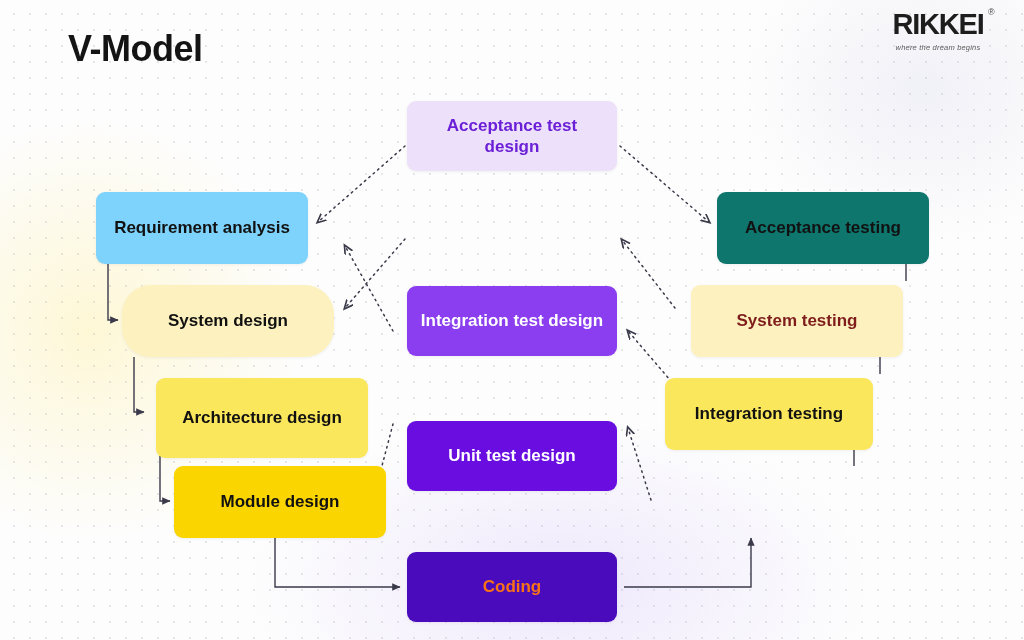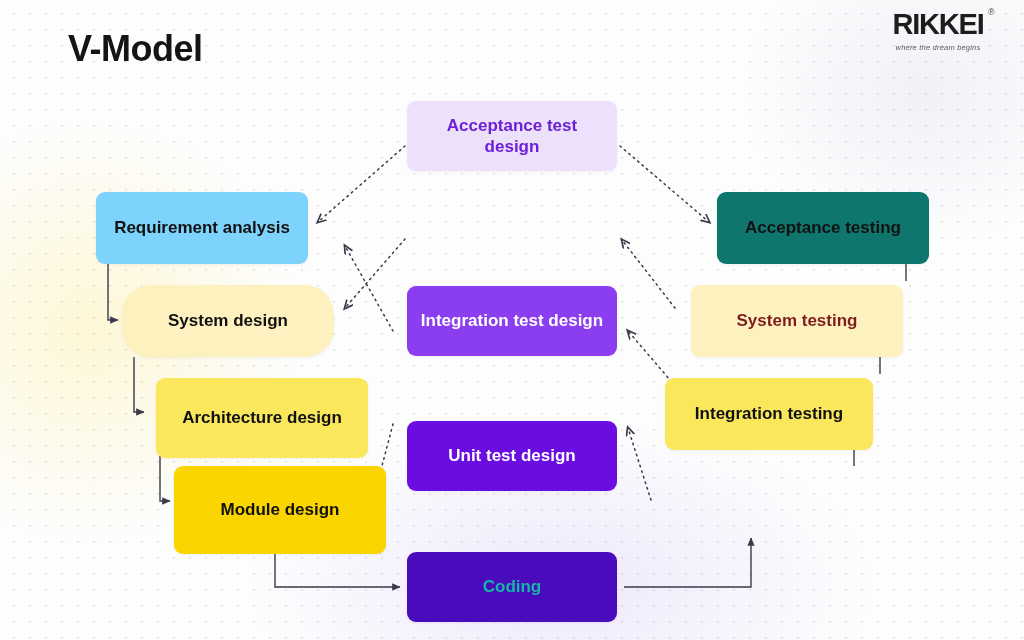--- a/index.html
+++ b/index.html
@@ -186,21 +186,21 @@
 
   <div class="node" style="left:96px; top:192px; width:212px; height:72px; background:#7dd3fc; color:#111111;">
     <span>Requirement analysis</span>
   </div>
   <div class="node" style="left:122px; top:285px; width:212px; height:72px; background:#fdf2bf; color:#111111;border-radius:29px;">
     <span>System design</span>
   </div>
   <div class="node" style="left:156px; top:378px; width:212px; height:80px; background:#fbe75c; color:#111111;">
     <span>Architecture design</span>
   </div>
-  <div class="node" style="left:174px; top:466px; width:212px; height:88px; background:#fbd500; color:#111111;">
+  <div class="node" style="left:174px; top:466px; width:212px; height:72px; background:#fbd500; color:#111111;">
     <span>Module design</span>
   </div>
 
   <div class="node" style="left:407px; top:101px; width:210px; height:70px; background:#ece0fb; color:#6b1fd6;">
     <span>Acceptance test design</span>
   </div>
   <div class="node" style="left:407px; top:286px; width:210px; height:70px; background:#8b3ef0; color:#ffffff;">
     <span>Integration test design</span>
   </div>
   <div class="node" style="left:407px; top:379px; width:210px; height:70px; background:#6a0de0; color:#ffffff;margin-top:42px;">
@@ -210,17 +210,17 @@
   <div class="node" style="left:717px; top:192px; width:212px; height:72px; background:#0f766e; color:#111111;">
     <span>Acceptance testing</span>
   </div>
   <div class="node" style="left:691px; top:285px; width:212px; height:72px; background:#fdf2bf; color:#7f1d1d;">
     <span>System testing</span>
   </div>
   <div class="node" style="left:665px; top:378px; width:208px; height:72px; background:#fbe75c; color:#111111;">
     <span>Integration testing</span>
   </div>
 
-  <div class="node" style="left:407px; top:552px; width:210px; height:70px; background:#4a0bbd; color:#14b8a6;">
+  <div class="node" style="left:407px; top:552px; width:210px; height:70px; background:#4a0bbd; color:#f97316;">
     <span>Coding</span>
   </div>
 
 </div>
 
 </body></html>

